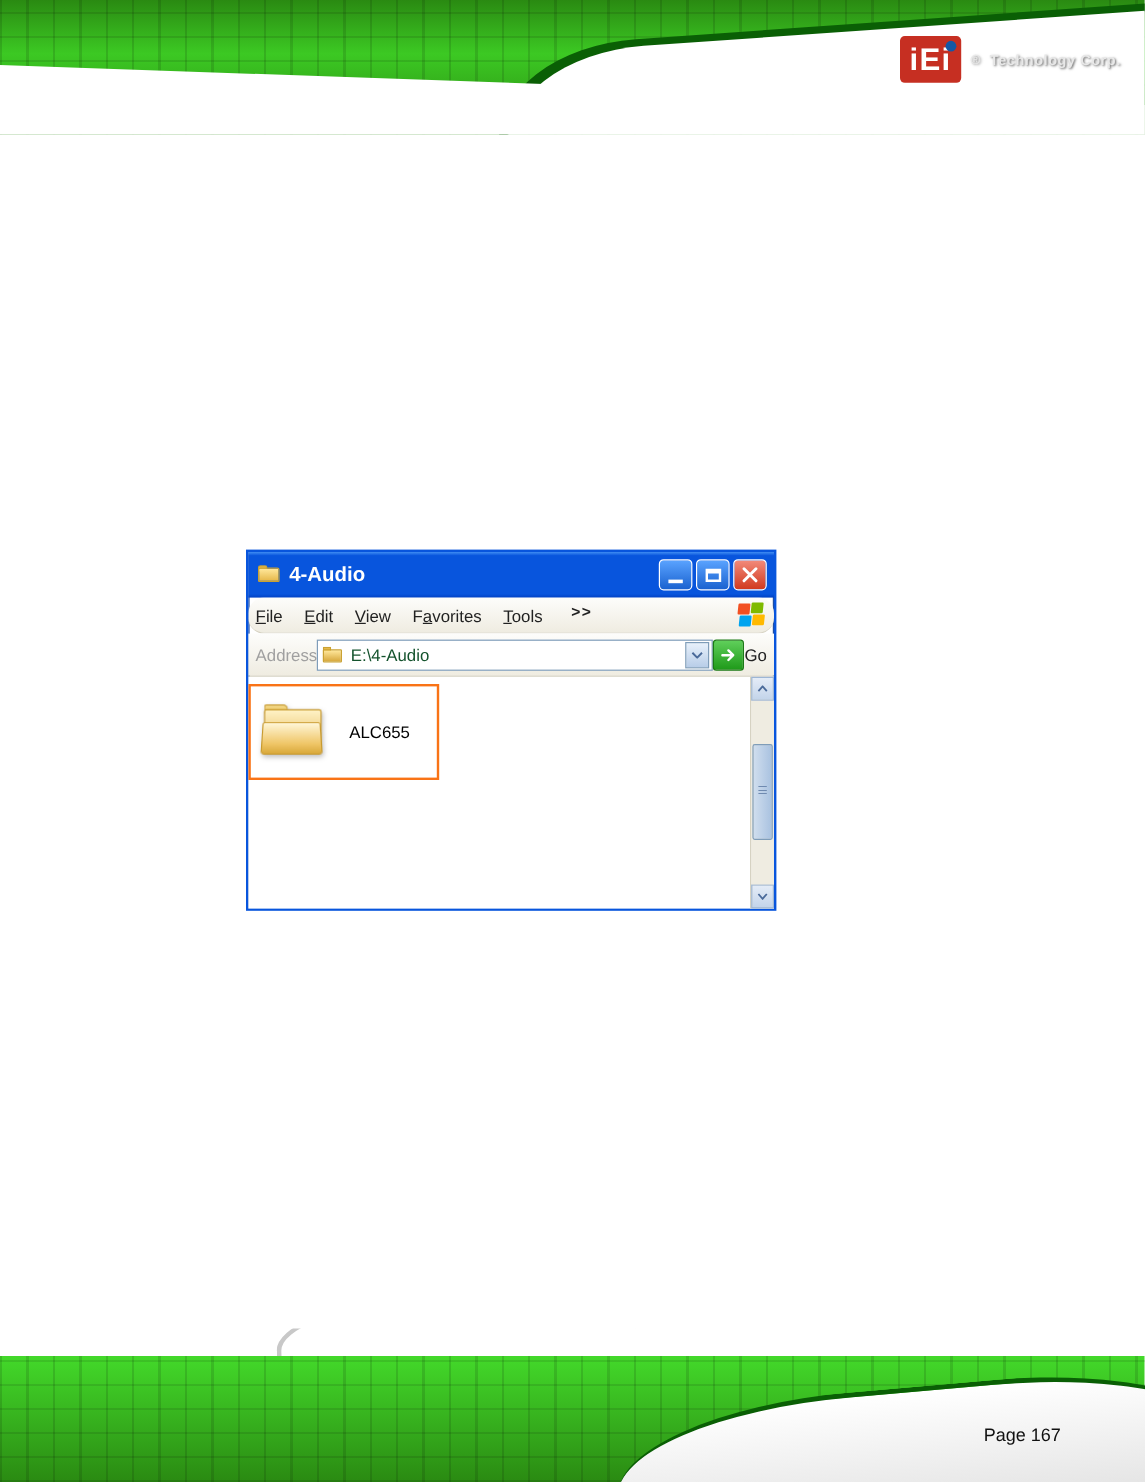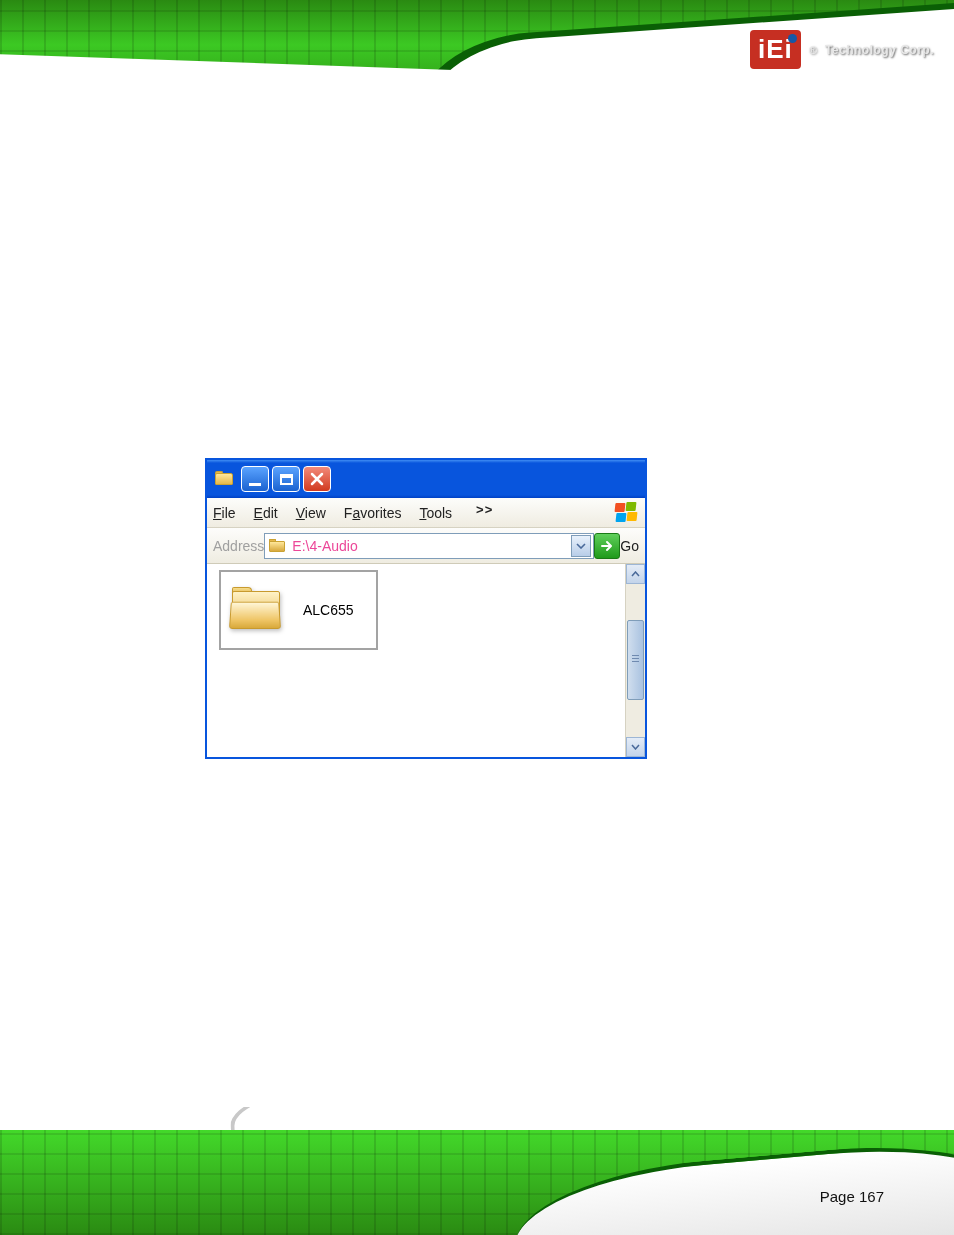--- a/index.html
+++ b/index.html
@@ -215,20 +215,21 @@
 
   .menubar {
     height: 30px;
     background: linear-gradient(180deg, #fdfdfb, #efece1);
     border-bottom: 1px solid #d6d2c2;
     display: flex;
     align-items: center;
     padding: 0 6px;
     gap: 18px;
     position: relative;
+    border-radius: 13px;
   }
   .menu-item {
     font-size: 14px;
     color: #222;
     cursor: default;
   }
   .menu-item .ul { text-decoration: underline; }
   .menu-overflow {
     font-size: 13px;
     font-weight: bold;
@@ -288,21 +289,21 @@
     position: absolute; left:0; top:0;
     width: 7px; height:4px;
     background:#e6b84a;
     border:1px solid #caa233;
     border-bottom:none;
     border-radius:1px 1px 0 0;
   }
   .addr-text {
     flex: 1;
     font-size: 14px;
-    color: #ec4899;
+    color: #14532d;
   }
   .addr-drop {
     width: 20px; height: 22px;
     background: linear-gradient(180deg,#e8f1fb,#b8cde8);
     border: 1px solid #7f9db9;
     display:flex; align-items:center; justify-content:center;
   }
   .addr-drop svg { width:10px; height:6px; }
   .go-button {
     width: 26px; height: 26px;
@@ -328,22 +329,22 @@
     padding: 4px 0;
   }
   .folder-row {
     display: flex;
     align-items: center;
     gap: 18px;
     padding: 8px 10px;
     height: 80px;
   }
   .folder-row.highlight {
-    border: 2px solid #a3a3a3;
-    margin: 2px 4px 6px 12px;
+    border: 2px solid #f97316;
+    margin: 2px 4px 6px 0;
     padding: 6px 8px;
     width: 159px;
   }
   .big-folder {
     width: 56px; height: 46px;
     position: relative;
     filter: drop-shadow(1px 2px 2px rgba(0,0,0,0.25));
   }
   .big-folder .bf-back {
     position:absolute; left:3px; top:4px;
@@ -424,20 +425,21 @@
   </div>
 </div>
 
 <div class="explorer-window">
 
   <div class="titlebar">
     <div class="titlebar-icon">
       <div class="folder-tab"></div>
         <div class="folder-back"></div>
     </div>
+    <div class="titlebar-text">4-Audio</div>
     <div class="win-buttons">
       <div class="win-btn btn-min">
         <div class="btn-min-glyph"></div>
       </div>
       <div class="win-btn btn-max">
         <div class="btn-max-glyph"></div>
       </div>
       <div class="win-btn btn-close">
         <svg viewBox="0 0 14 14">
             <path d="M2 2 L12 12 M12 2 L2 12" stroke="#fff" stroke-width="2.5" stroke-linecap="round"></path>

